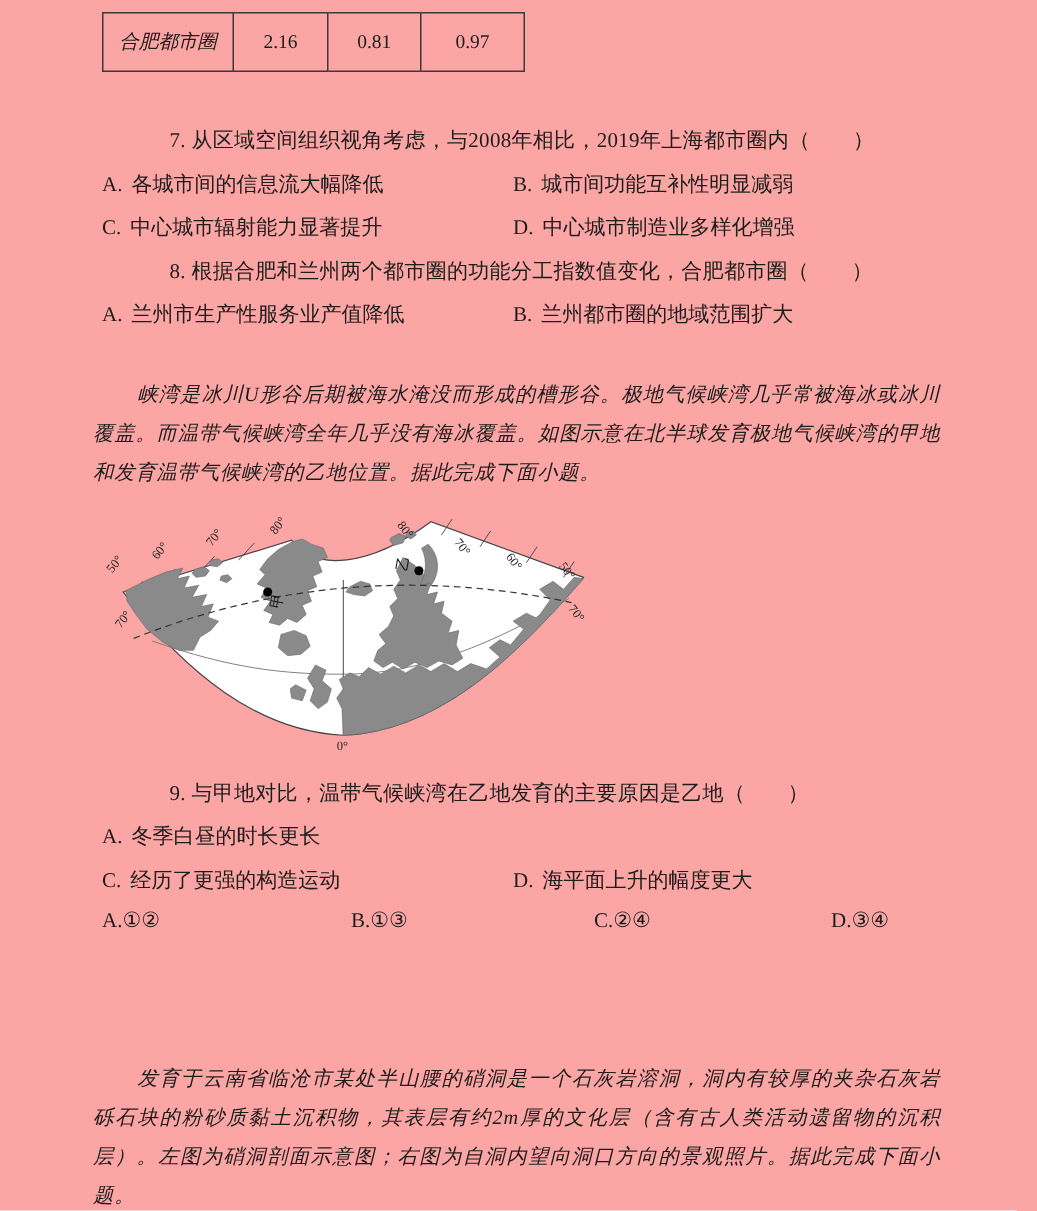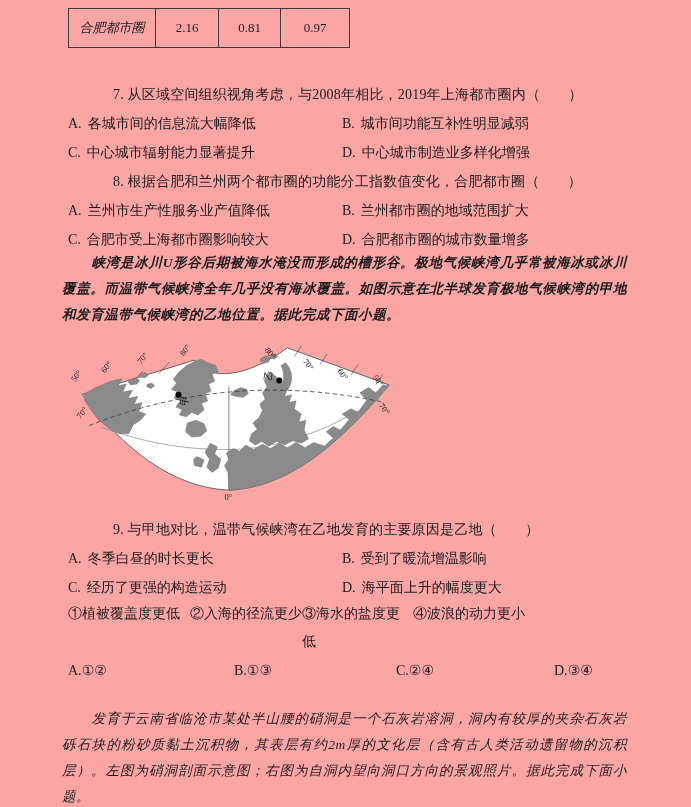--- a/index.html
+++ b/index.html
@@ -73,27 +73,23 @@
       <div class="cellB"><span class="optlbl">D.</span><span>中心城市制造业多样化增强</span></div>
     </div>
   </div>
 
   <div class="qblock" style="top:168px;">
     <div class="stemline"><span>8.</span> <span>根据合肥和兰州两个都市圈的功能分工指数值变化，合肥都市圈（　　）</span></div>
     <div class="optrow">
       <div class="cellA"><span class="optlbl">A.</span><span>兰州市生产性服务业产值降低</span></div>
       <div class="cellB"><span class="optlbl">B.</span><span>兰州都市圈的地域范围扩大</span></div>
     </div>
-    <div class="optrow">
-      <div class="cellA"><span class="optlbl">C.</span><span>合肥市受上海都市圈影响较大</span></div>
-      <div class="cellB"><span class="optlbl">D.</span><span>合肥都市圈的城市数量增多</span></div>
-    </div>
   </div>
 
-  <div class="passage" style="top:250px;font-weight:bold;">峡湾是冰川U形谷后期被海水淹没而形成的槽形谷。极地气候峡湾几乎常被海冰或冰川覆盖。而温带气候峡湾全年几乎没有海冰覆盖。如图示意在北半球发育极地气候峡湾的甲地和发育温带气候峡湾的乙地位置。据此完成下面小题。</div>
+  <div class="passage" style="top:250px;">峡湾是冰川U形谷后期被海水淹没而形成的槽形谷。极地气候峡湾几乎常被海冰或冰川覆盖。而温带气候峡湾全年几乎没有海冰覆盖。如图示意在北半球发育极地气候峡湾的甲地和发育温带气候峡湾的乙地位置。据此完成下面小题。</div>
 
   <div id="mapwrap">
     <svg width="398" height="185" viewBox="52 330 450 185">
 
       <path d="M 86,391 L 213,352 C 230,376 272,372 318,338 L 433,380 C 377,446 320,496 252,499 C 188,496 134,453 86,391 Z" fill="#ffffff" stroke="#444" stroke-width="0.9"></path>
 
       <path d="M 108,428 C 168,449 208,453 252,453 C 310,453 366,430 422,396" fill="none" stroke="#777" stroke-width="0.7"></path>
 
       <path d="M 252,382 L 252,498" stroke="#555" stroke-width="0.8"></path>
 
@@ -133,35 +129,28 @@
       <text class="maplabel" x="80" y="416" transform="rotate(-52 85 413)">70°</text>
       <text class="maplabel" x="422" y="408" transform="rotate(52 426 405)">70°</text>
       <text class="maplabel" x="247" y="510">0°</text>
     </svg>
   </div>
 
   <div class="qblock" style="top:516px;">
     <div class="stemline"><span>9.</span> <span>与甲地对比，温带气候峡湾在乙地发育的主要原因是乙地（　　）</span></div>
     <div class="optrow">
       <div class="cellA"><span class="optlbl">A.</span><span>冬季白昼的时长更长</span></div>
-      <div class="cellB"><span class="optlbl">B.</span><span>受到了暖流增温影响</span></div>
     </div>
     <div class="optrow">
       <div class="cellA"><span class="optlbl">C.</span><span>经历了更强的构造运动</span></div>
       <div class="cellB"><span class="optlbl">D.</span><span>海平面上升的幅度更大</span></div>
     </div>
   </div>
 
   <div class="qblock" style="top:600px;">
-    <div class="subrow">
-      <div class="s0">①植被覆盖度更低</div>
-      <div class="s1">②入海的径流更少</div>
-      <div class="s2">③海水的盐度更低</div>
-      <div class="s3">④波浪的动力更小</div>
-    </div>
     <div class="ansrow">
       <div class="a0"><span>A.</span><span>①②</span></div>
       <div class="a1"><span>B.</span><span>①③</span></div>
       <div class="a2"><span>C.</span><span>②④</span></div>
       <div class="a3"><span>D.</span><span>③④</span></div>
     </div>
   </div>
 
   <div class="passage" style="top:706px;">发育于云南省临沧市某处半山腰的硝洞是一个石灰岩溶洞，洞内有较厚的夹杂石灰岩砾石块的粉砂质黏土沉积物，其表层有约2m厚的文化层（含有古人类活动遗留物的沉积层）。左图为硝洞剖面示意图；右图为自洞内望向洞口方向的景观照片。据此完成下面小题。</div>
 

